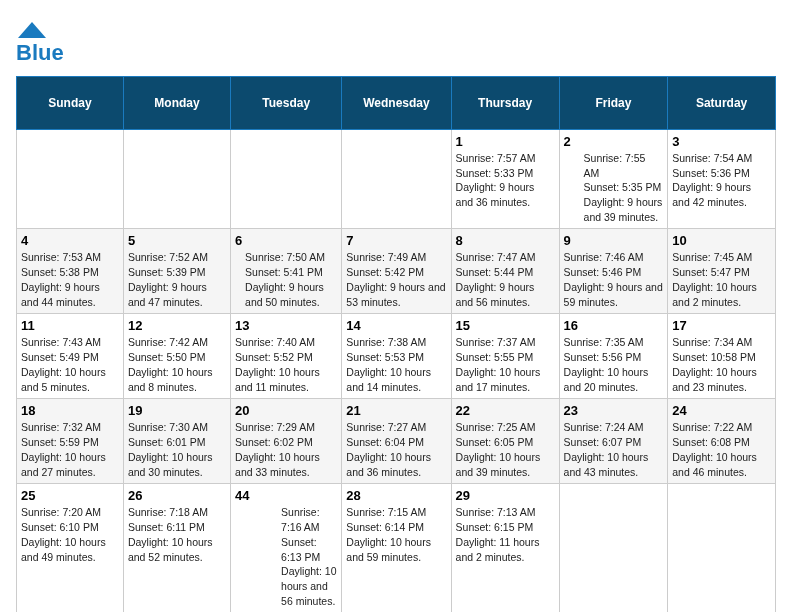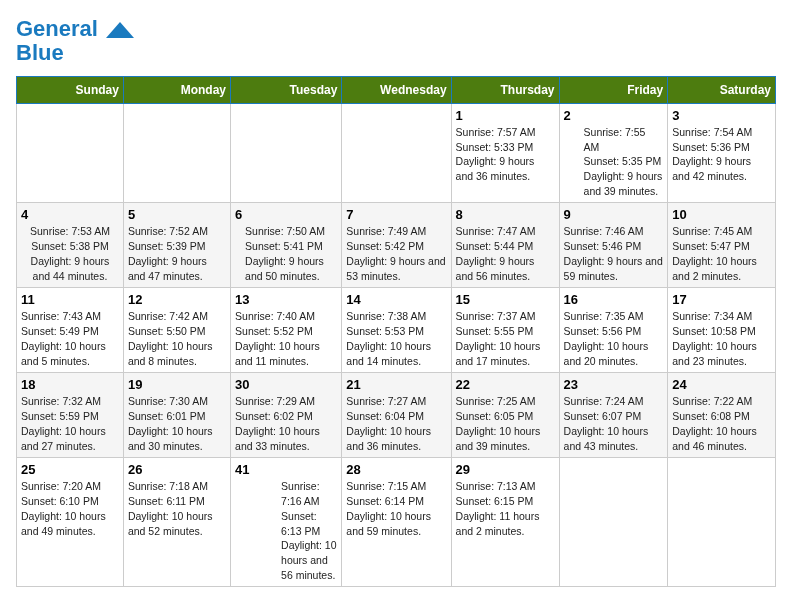--- a/index.html
+++ b/index.html
@@ -36,24 +36,24 @@
     .location-title {
       font-size: 16px;
       color: #444;
     }
     table {
       width: 100%;
       border-collapse: collapse;
       font-size: 11px;
     }
     thead tr th {
-      background-color: #4d7c0f;
+      background-color: #0c4a6e;
       color: #fff;
-      padding: 6px 4px;
-      text-align: right;
+      padding: 19px 4px;
+      text-align: center;
       font-size: 12px;
       font-weight: bold;
       border: 1px solid #1a7abf;
     }
     tbody tr td {
       border: 1px solid #ccc;
       vertical-align: top;
       padding: 4px;
       width: 113px;
       min-height: 80px;
@@ -77,21 +77,20 @@
     }
   </style>
 </head>
 <body>
 
 <div class="header-area">
   <div class="logo">
     <div>
       <div style="display:flex;align-items:center;">
         <div style="font-size:22px;font-weight:bold;color:#2a2a2a;line-height:1.1;">
-          <span style="color:#1a7abf;">General</span>
           <svg class="logo-icon" viewBox="0 0 28 20" width="28" height="20" style="display:inline-block;vertical-align:middle;margin-left:2px;">
             <polygon points="0,18 14,2 28,18" fill="#1a7abf"></polygon>
           </svg>
         </div>
       </div>
       <div style="font-size:22px;font-weight:bold;color:#1a7abf;margin-top:-4px;">Blue</div>
     </div>
   </div>
   <div class="title-area">
     <div class="month-title"></div>
@@ -132,21 +131,21 @@
         <td>
           <div class="day-num">3</div>
           <div class="day-info" style="white-space: pre-line;">Sunrise: 7:54 AM
 Sunset: 5:36 PM
 Daylight: 9 hours and 42 minutes.</div>
         </td>
       </tr>
       <tr>
         <td>
           <div class="day-num">4</div>
-          <div class="day-info" style="white-space: pre-line; text-align: center;">Sunrise: 7:53 AM
+          <div class="day-info" style="white-space: pre-line;">Sunrise: 7:53 AM
 Sunset: 5:38 PM
 Daylight: 9 hours and 44 minutes.</div>
         </td>
         <td>
           <div class="day-num">5</div>
           <div class="day-info" style="white-space: pre-line;">Sunrise: 7:52 AM
 Sunset: 5:39 PM
 Daylight: 9 hours and 47 minutes.</div>
         </td>
         <td>
@@ -231,21 +230,21 @@
 Sunset: 5:59 PM
 Daylight: 10 hours and 27 minutes.</div>
         </td>
         <td>
           <div class="day-num">19</div>
           <div class="day-info" style="white-space: pre-line;">Sunrise: 7:30 AM
 Sunset: 6:01 PM
 Daylight: 10 hours and 30 minutes.</div>
         </td>
         <td>
-          <div class="day-num">30</div>
+          <div class="day-num">20</div>
           <div class="day-info" style="white-space: pre-line;">Sunrise: 7:29 AM
 Sunset: 6:02 PM
 Daylight: 10 hours and 33 minutes.</div>
         </td>
         <td>
           <div class="day-num">21</div>
           <div class="day-info" style="white-space: pre-line;">Sunrise: 7:27 AM
 Sunset: 6:04 PM
 Daylight: 10 hours and 36 minutes.</div>
         </td>
@@ -275,21 +274,21 @@
 Sunset: 6:10 PM
 Daylight: 10 hours and 49 minutes.</div>
         </td>
         <td>
           <div class="day-num">26</div>
           <div class="day-info" style="white-space: pre-line;">Sunrise: 7:18 AM
 Sunset: 6:11 PM
 Daylight: 10 hours and 52 minutes.</div>
         </td>
         <td>
-          <div class="day-num">41</div>
+          <div class="day-num">44</div>
           <div class="day-info" style="white-space: pre-line; margin-left: 46px;">Sunrise: 7:16 AM
 Sunset: 6:13 PM
 Daylight: 10 hours and 56 minutes.</div>
         </td>
         <td>
           <div class="day-num">28</div>
           <div class="day-info" style="white-space: pre-line;">Sunrise: 7:15 AM
 Sunset: 6:14 PM
 Daylight: 10 hours and 59 minutes.</div>
         </td>

